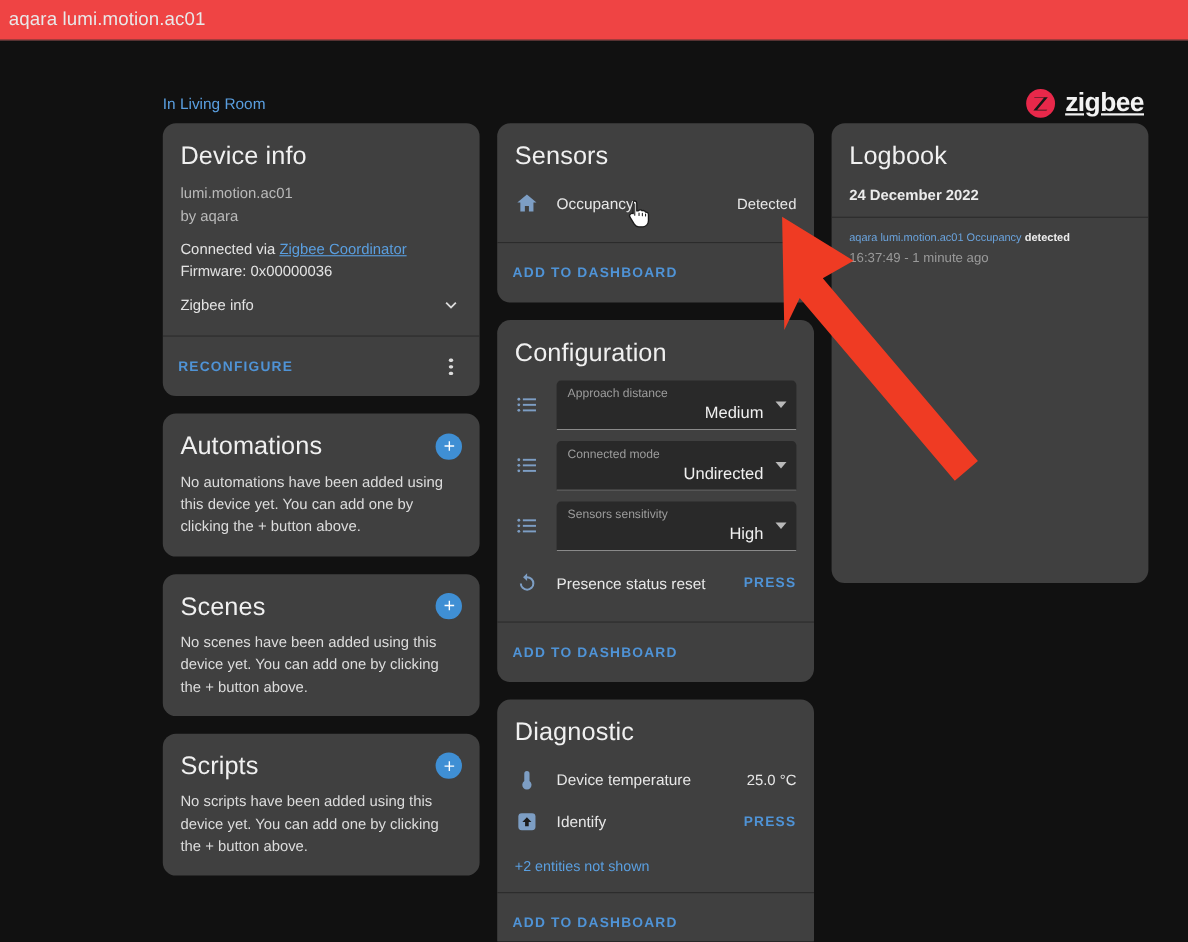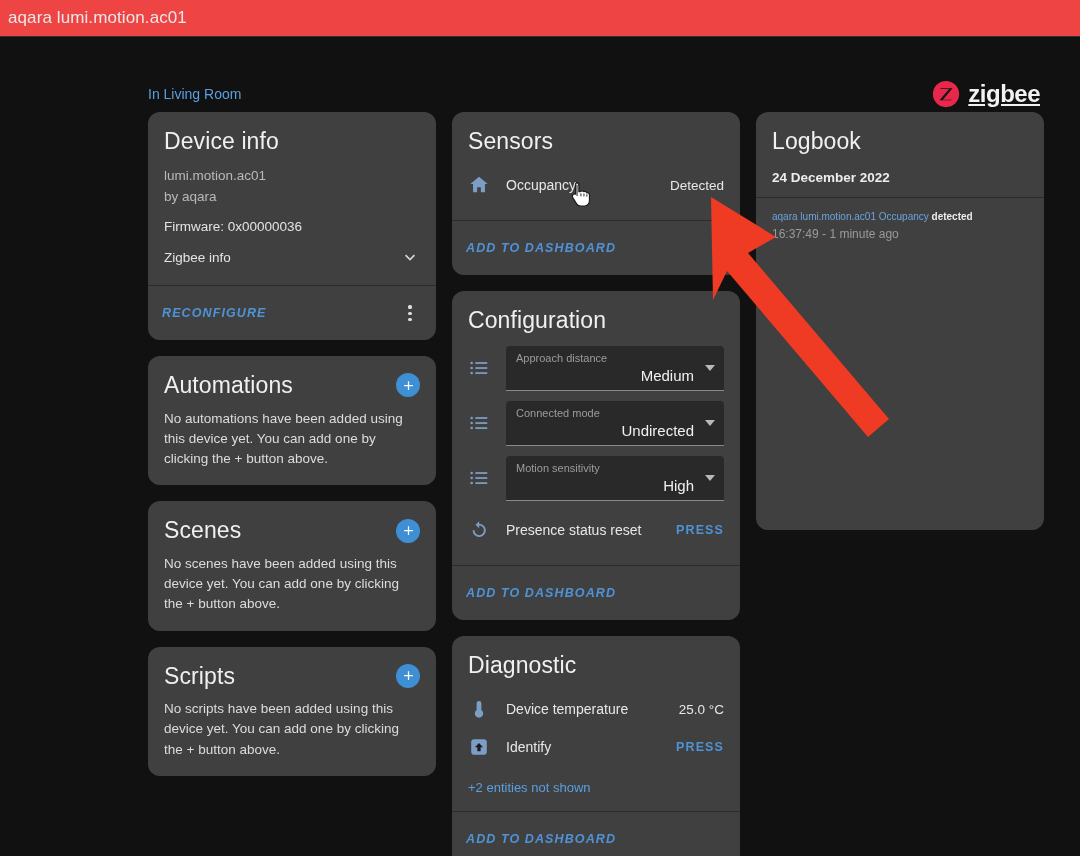--- a/index.html
+++ b/index.html
@@ -76,21 +76,21 @@
   .chev{color:#d8d8d8;display:block;}
 
   .card-footer{
     border-top:1px solid #2b2b2b;
     display:flex;align-items:center;justify-content:space-between;
     padding:10px 14px;
     min-height:34px;
   }
   .action-link{
     color:#4f93d6;font-size:12.5px;font-weight:700;letter-spacing:1.1px;
-    cursor:pointer;text-transform:uppercase;white-space:nowrap;font-style:italic;
+    cursor:pointer;text-transform:uppercase;white-space:nowrap;
   }
   .kebab{
     width:24px;height:24px;display:flex;flex-direction:column;align-items:center;
     justify-content:center;gap:3px;cursor:pointer;
   }
   .kebab i{width:3.2px;height:3.2px;border-radius:50%;background:#dcdcdc;display:block;}
 
   .plus-btn{
     width:24px;height:24px;border-radius:50%;background:#3f8fd4;
     display:flex;align-items:center;justify-content:center;cursor:pointer;flex:none;
@@ -174,20 +174,21 @@
     <div class="cols">
 
       <div class="col">
 
         <div class="card">
           <div class="card-body">
             <div class="card-title">Device info</div>
             <div class="dev-line">lumi.motion.ac01</div>
             <div class="dev-line">by aqara</div>
             <div class="spacer8"></div>
+            <div class="dev-line strong"><span>Connected via </span><span class="dev-link">Zigbee Coordinator</span></div>
             <div class="dev-line strong">Firmware: 0x00000036</div>
             <div class="expander">
               <span class="expander-label">Zigbee info</span>
               <svg class="chev" width="20" height="20" viewBox="0 0 24 24">
                 <path d="M7.4 9.1 L12 13.7 L16.6 9.1 L18 10.5 L12 16.5 L6 10.5 Z" fill="currentColor"></path>
               </svg>
             </div>
           </div>
           <div class="card-footer">
             <div class="action-link">RECONFIGURE</div>
@@ -314,21 +315,21 @@
                       <circle cx="4" cy="6.5" r="1.4"></circle>
                       <circle cx="4" cy="12" r="1.4"></circle>
                       <circle cx="4" cy="17.5" r="1.4"></circle>
                       <rect x="8" y="5.6" width="13" height="1.9"></rect>
                       <rect x="8" y="11.1" width="13" height="1.9"></rect>
                       <rect x="8" y="16.6" width="13" height="1.9"></rect>
                     </g>
                   </svg>
               </div>
               <div class="select">
-                <div class="sel-label">Motion sensitivity</div>
+                <div class="sel-label">Sensors sensitivity</div>
                 <div class="sel-value">High</div>
                 <div class="sel-arrow"></div>
               </div>
             </div>
 
             <div class="row" style="margin-top:4px;">
               <div class="row-icon">
                 <svg width="22" height="22" viewBox="0 0 24 24">
                     <path d="M12.2 5.2 V2.4 L8.2 6.2 L12.2 10 V7.2 a5.2 5.2 0 1 1 -5.2 5.2 H5 a7.2 7.2 0 1 0 7.2 -7.2 Z" fill="#7d9ec4"></path>
                   </svg>

